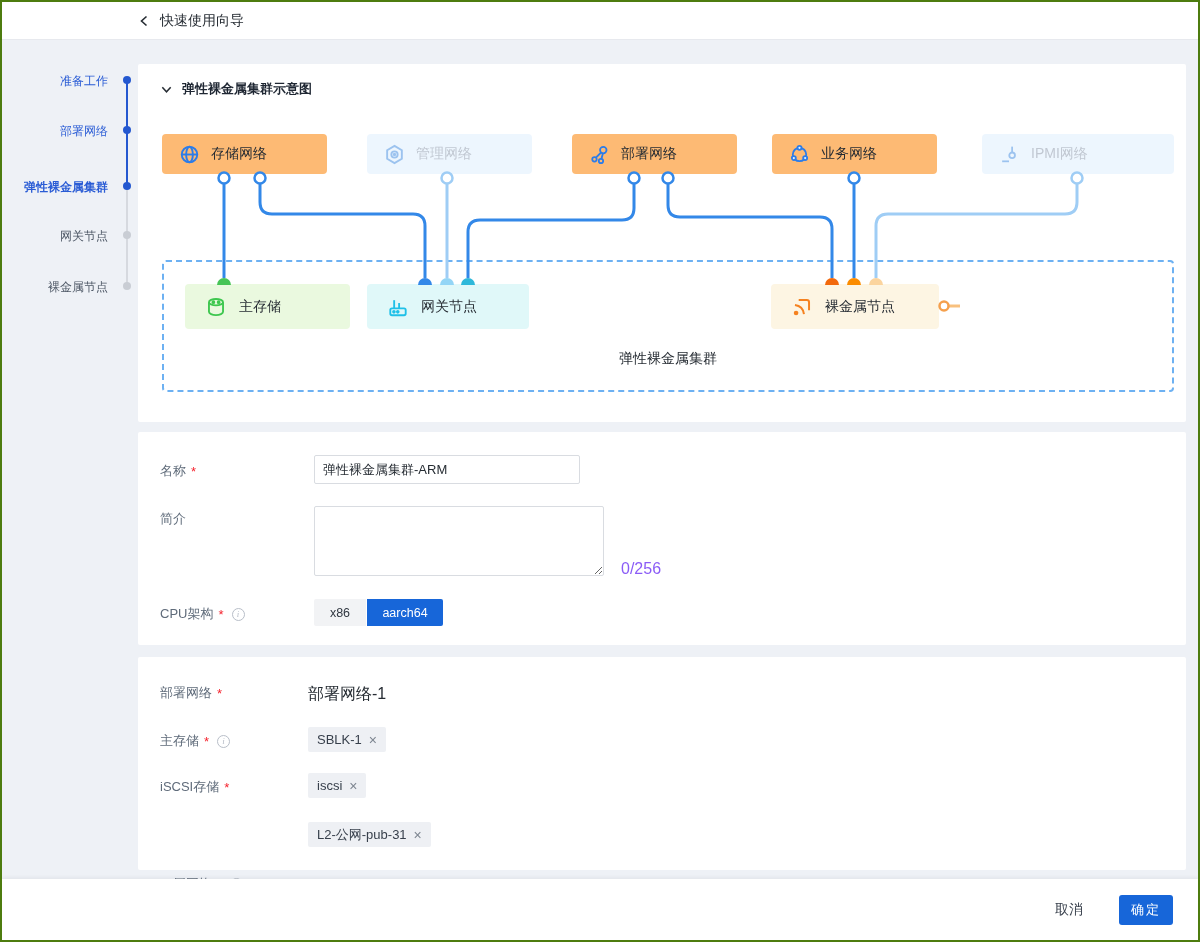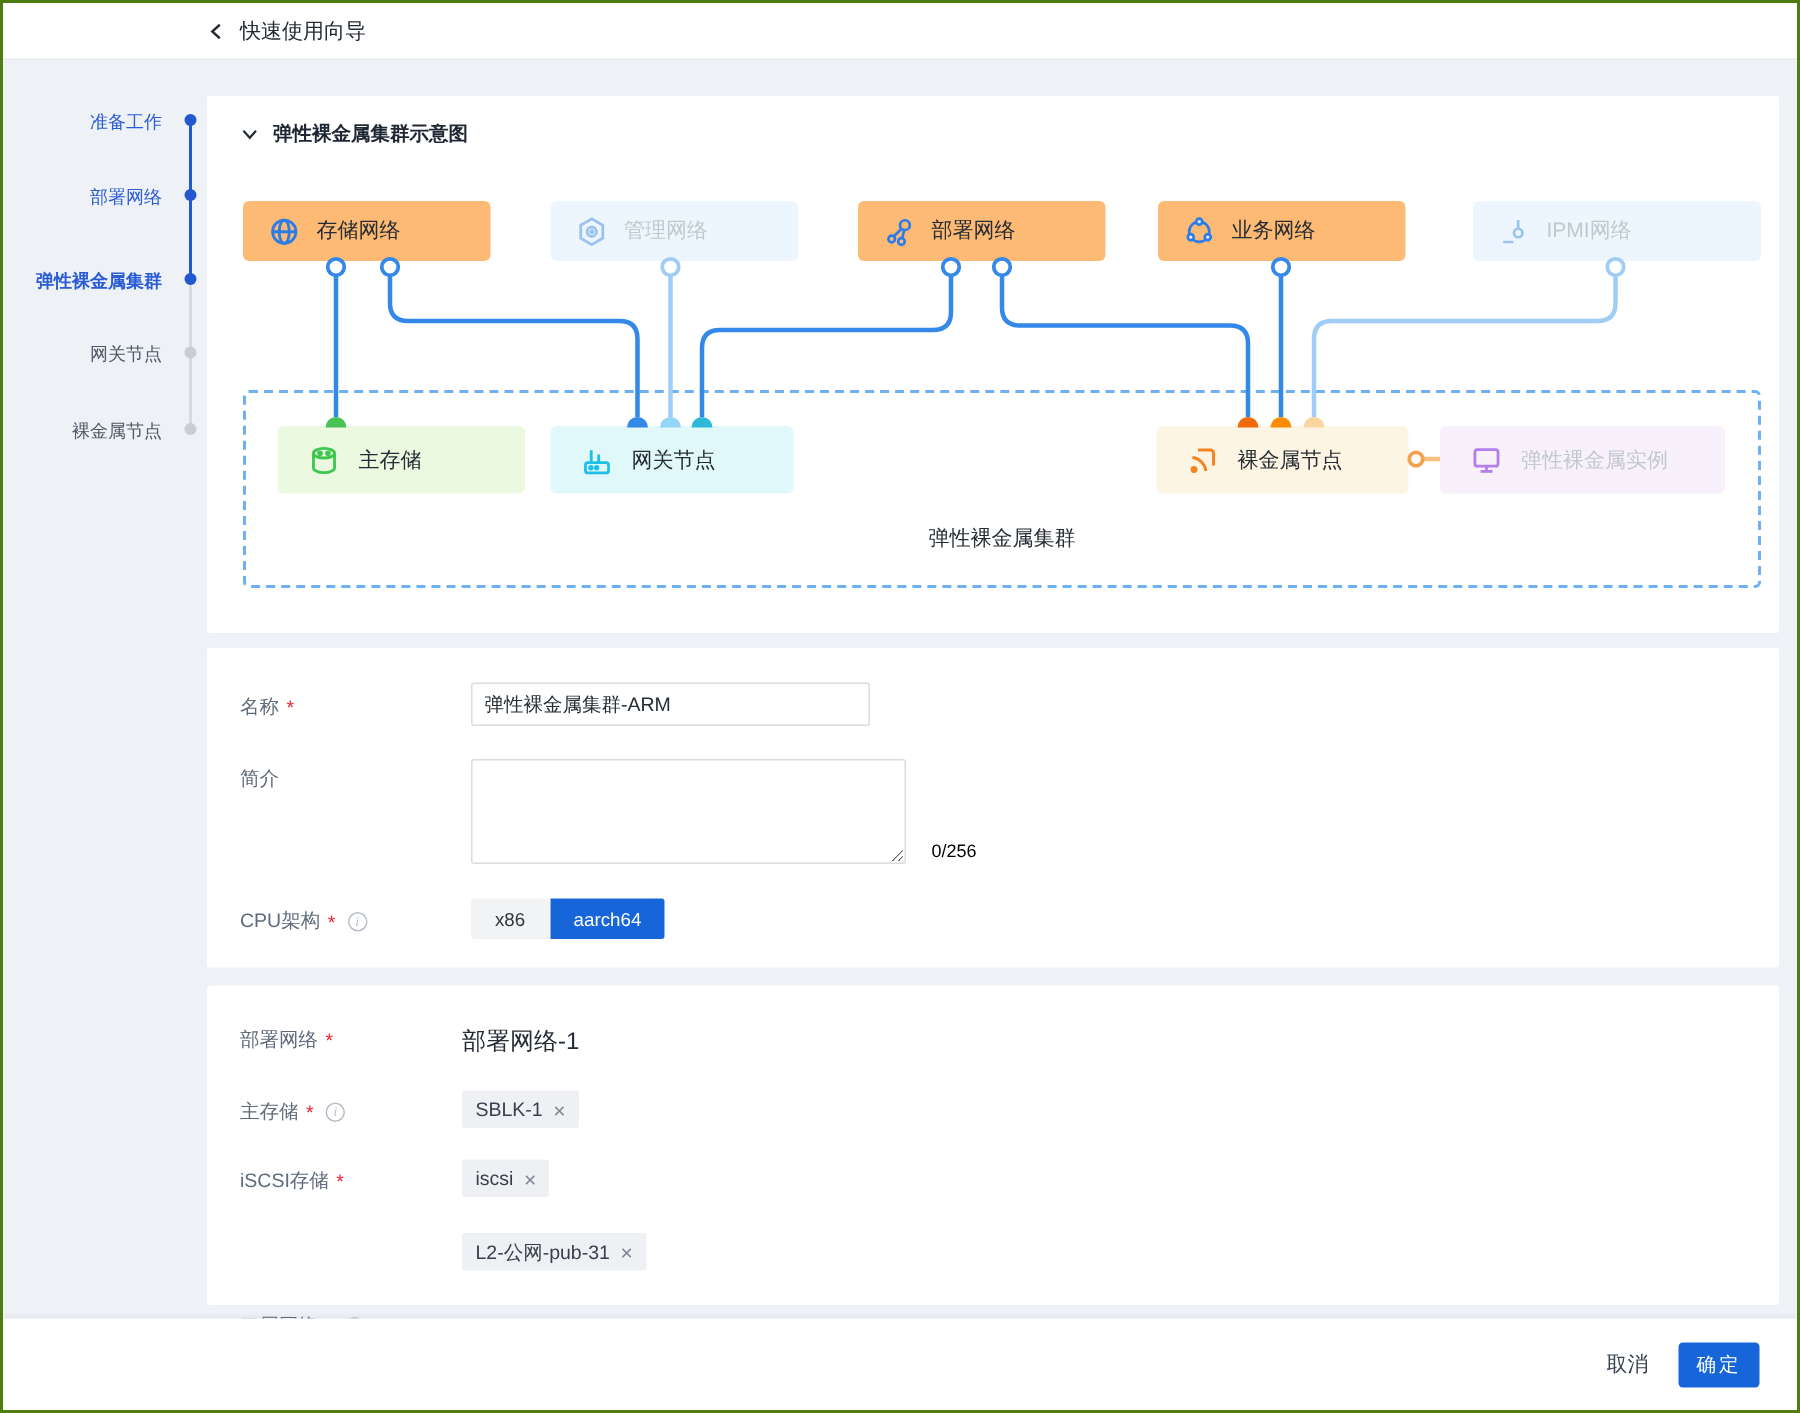--- a/index.html
+++ b/index.html
@@ -53,35 +53,35 @@
   .req { color:#f5222d; margin-left:2px; }
   .info-icon { width:13px; height:13px; border:1px solid #b8bec8; border-radius:50%; color:#b8bec8;
                font-size:9px; line-height:11px; text-align:center; font-style:italic; margin-left:5px;
                font-family:"Liberation Serif",serif; cursor:pointer; }
   .text-input { position:absolute; left:176px; width:266px; height:29px; border:1px solid #d9dce1;
                 border-radius:2px; padding:0 8px; font-size:13px; color:#262c33; outline:none;
                 font-family:inherit; background:#fff; }
   .textarea { position:absolute; left:176px; top:74px; width:290px; height:70px; border:1px solid #d9dce1;
               border-radius:2px; padding:6px 8px; font-size:13px; color:#262c33; outline:none;
               font-family:inherit; resize:vertical; }
-  .counter { position:absolute; left:483px; top:128px; font-size:12px; color:#000000; }
+  .counter { position:absolute; left:483px; top:128px; font-size:16px; color:#8b5cf6; }
   .seg-group { position:absolute; left:176px; top:167px; display:flex; gap:1px; }
   .seg-btn { height:27px; display:flex; align-items:center; justify-content:center; font-size:12.5px;
              cursor:pointer; border:none; font-family:inherit; }
   .seg-btn.plain { width:52px; background:#f2f3f5; color:#303740; border-radius:2px 0 0 2px; }
   .seg-btn.selected { width:76px; background:#1766d9; color:#fff; border-radius:0 2px 2px 0; }
   .plain-value { position:absolute; left:170px; font-size:16px; color:#262c33; }
   .tag { position:absolute; left:170px; display:inline-flex; align-items:center; gap:7px; height:25px;
          background:#eef0f4; border-radius:2px; padding:0 9px; font-size:13px; color:#38404c; }
   .tag .close-x { color:#7d8590; font-size:14px; line-height:1; cursor:pointer; }
 
   
   .footer { position:absolute; left:0; right:0; bottom:0; height:61px; background:#fff;
             box-shadow:0 -1px 4px rgba(31,35,41,.07); display:flex; align-items:center;
-            justify-content:flex-end; padding-right:25px; gap:20px; z-index:4; }
+            justify-content:flex-end; padding-right:25px; gap:36px; z-index:4; }
   .cancel-btn { background:none; border:none; font-size:14px; color:#38404c; cursor:pointer; font-family:inherit; }
   .confirm-btn { width:54px; height:30px; background:#1766d9; color:#fff; border:none; border-radius:3px;
                  font-size:13px; cursor:pointer; font-family:inherit; letter-spacing:2px; }
 </style>
 </head>
 <body>
 
 <div class="page">
 
   <div class="header">
@@ -186,28 +186,20 @@
         </svg>
       <span>网关节点</span>
     </div>
     <div class="node-box" style="left:633px; width:168px; background:#fdf5e3;">
       <svg width="22" height="22" viewBox="0 0 20 20" fill="none" stroke="#f58220" stroke-width="1.8">
           <path d="M7 3.6 H14.4 C15.6 3.6 16.4 4.5 16.4 5.6 V13"></path>
           <path d="M3.6 8.2 C8 8.8 11.2 12 11.8 16.4"></path>
           <circle cx="4.6" cy="15.4" r="1.2" fill="#f58220"></circle>
         </svg>
       <span>裸金属节点</span>
-    </div>
-    <div class="node-box" style="left:822px; width:190px; background:#f8f1fb; color:#c1c8d2;">
-      <svg width="22" height="22" viewBox="0 0 20 20" fill="none" stroke="#b37feb" stroke-width="1.7">
-          <rect x="3" y="3.4" width="14" height="10" rx="1.5"></rect>
-          <line x1="10" y1="13.4" x2="10" y2="16.4"></line>
-          <line x1="6.4" y1="16.6" x2="13.6" y2="16.6"></line>
-        </svg>
-      <span>弹性裸金属实例</span>
     </div>
 
     <svg class="connectors" width="1048" height="358" viewBox="0 0 1048 358">
       <g fill="none" stroke="#3388e8" stroke-width="3">
         <path d="M86,115 V214"></path>
         <path d="M122,115 V138 Q122,150 134,150 H275 Q287,150 287,162 V214"></path>
         <path d="M496,115 V144 Q496,156 484,156 H342 Q330,156 330,168 V214"></path>
         <path d="M530,115 V141 Q530,153 542,153 H682 Q694,153 694,165 V214"></path>
         <path d="M716,115 V214"></path>
       </g>

